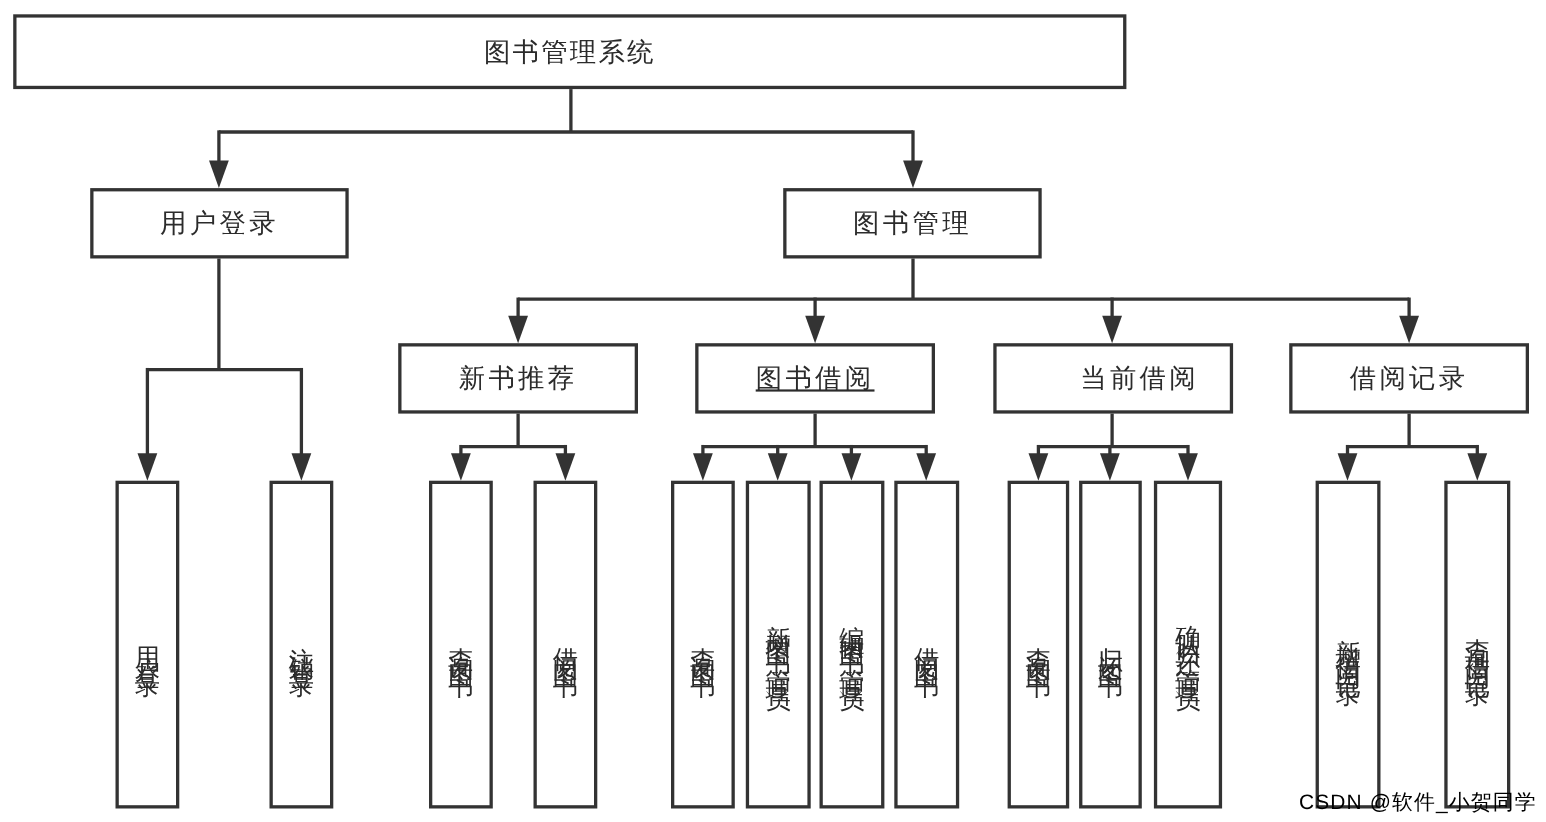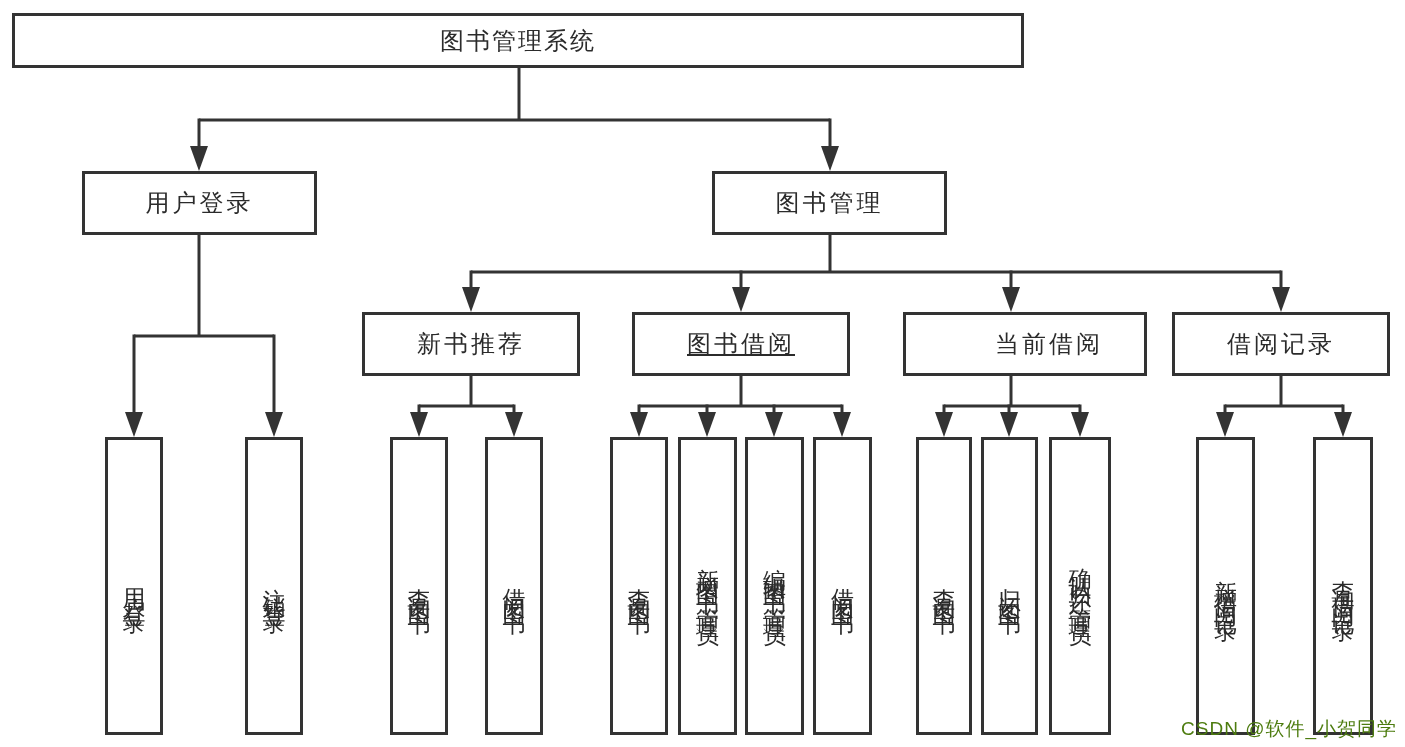--- a/index.html
+++ b/index.html
@@ -45,26 +45,26 @@
     letter-spacing: 2px;
   }
   .v-box .label {
     writing-mode: vertical-rl;
     text-orientation: mixed;
     font-size: 23px;
     letter-spacing: 8px;
     line-height: 1;
   }
   
-  .root-box   { left: 12px;   top: 13px;  width: 1012px; height: 55px; }
+  .root-box   { left: 12px;   top: 13px;  width: 1012px; height: 68px; }
   .n-userlogin{ left: 82px;   top: 171px; width: 235px;  height: 64px; }
   .n-bookmgmt { left: 712px;  top: 171px; width: 235px;  height: 64px; }
   .n-newrec   { left: 362px;  top: 312px; width: 218px;  height: 64px; }
   .n-borrow   { left: 632px;  top: 312px; width: 218px;  height: 64px; text-decoration: underline; }
-  .n-current  { left: 903px;  top: 312px; width: 244px;  height: 64px; padding-left: 48px; }
+  .n-current  { left: 903px;  top: 312px; width: 218px;  height: 64px; padding-left: 48px; }
   .n-records  { left: 1172px; top: 312px; width: 218px;  height: 64px; }
   .leaf { top: 437px; height: 298px; }
   .l1  { left: 105px;  width: 58px; }
   .l2  { left: 245px;  width: 58px; }
   .l3  { left: 390px;  width: 58px; }
   .l4  { left: 485px;  width: 58px; }
   .l5  { left: 610px;  width: 58px; }
   .l6  { left: 678px;  width: 59px; }
   .l7  { left: 745px;  width: 59px; }
   .l8  { left: 813px;  width: 59px; }
@@ -72,21 +72,21 @@
   .l10 { left: 981px;  width: 57px; }
   .l11 { left: 1049px; width: 62px; }
   .l12 { left: 1196px; width: 59px; }
   .l13 { left: 1313px; width: 60px; }
   #watermark {
     position: absolute;
     right: 8px;
     bottom: 5px;
     font-size: 19px;
     letter-spacing: 1px;
-    color: #4d7c0f;
+    color: #000000;
     z-index: 5;
   }
 </style>
 </head>
 <body>
 
 <div id="canvas">
 
   <svg id="connectors" viewBox="0 0 1405 747" xmlns="http://www.w3.org/2000/svg">
     <g stroke="#333333" stroke-width="3" fill="none">

